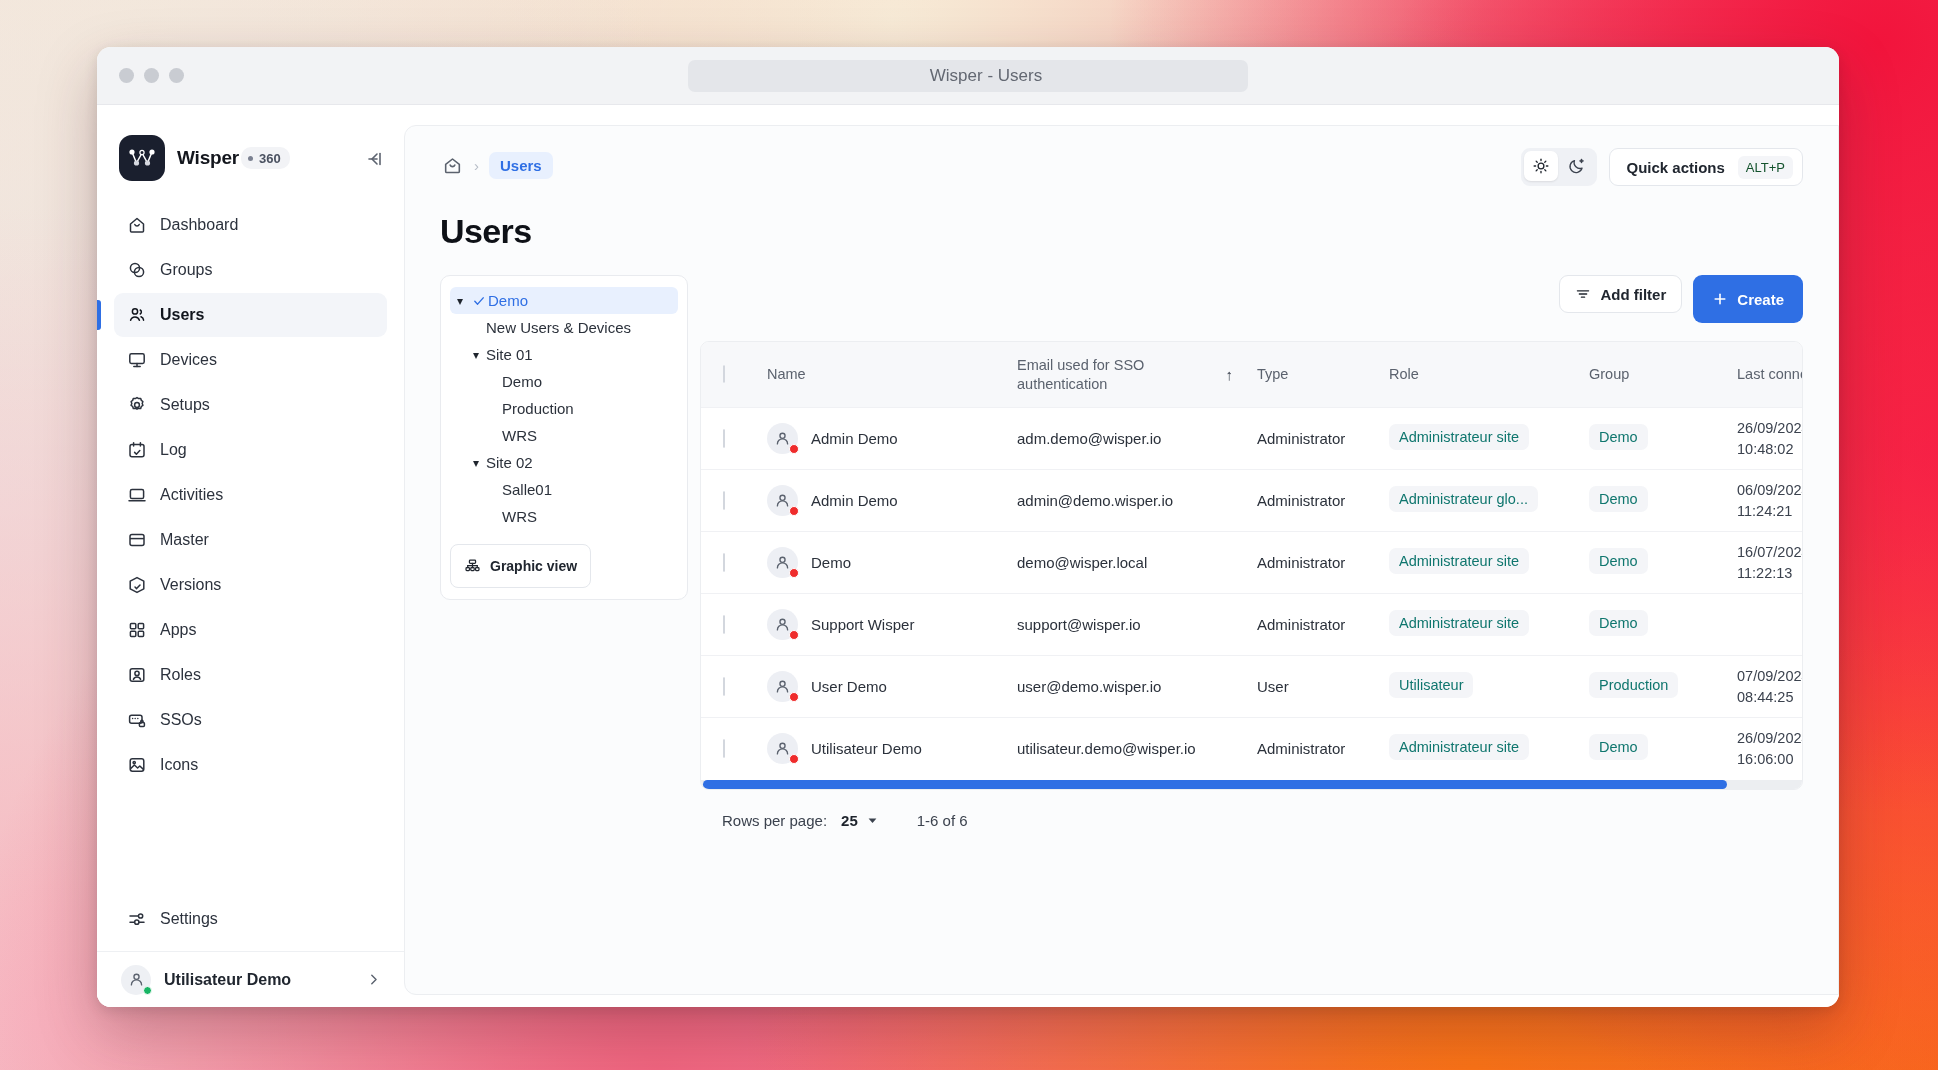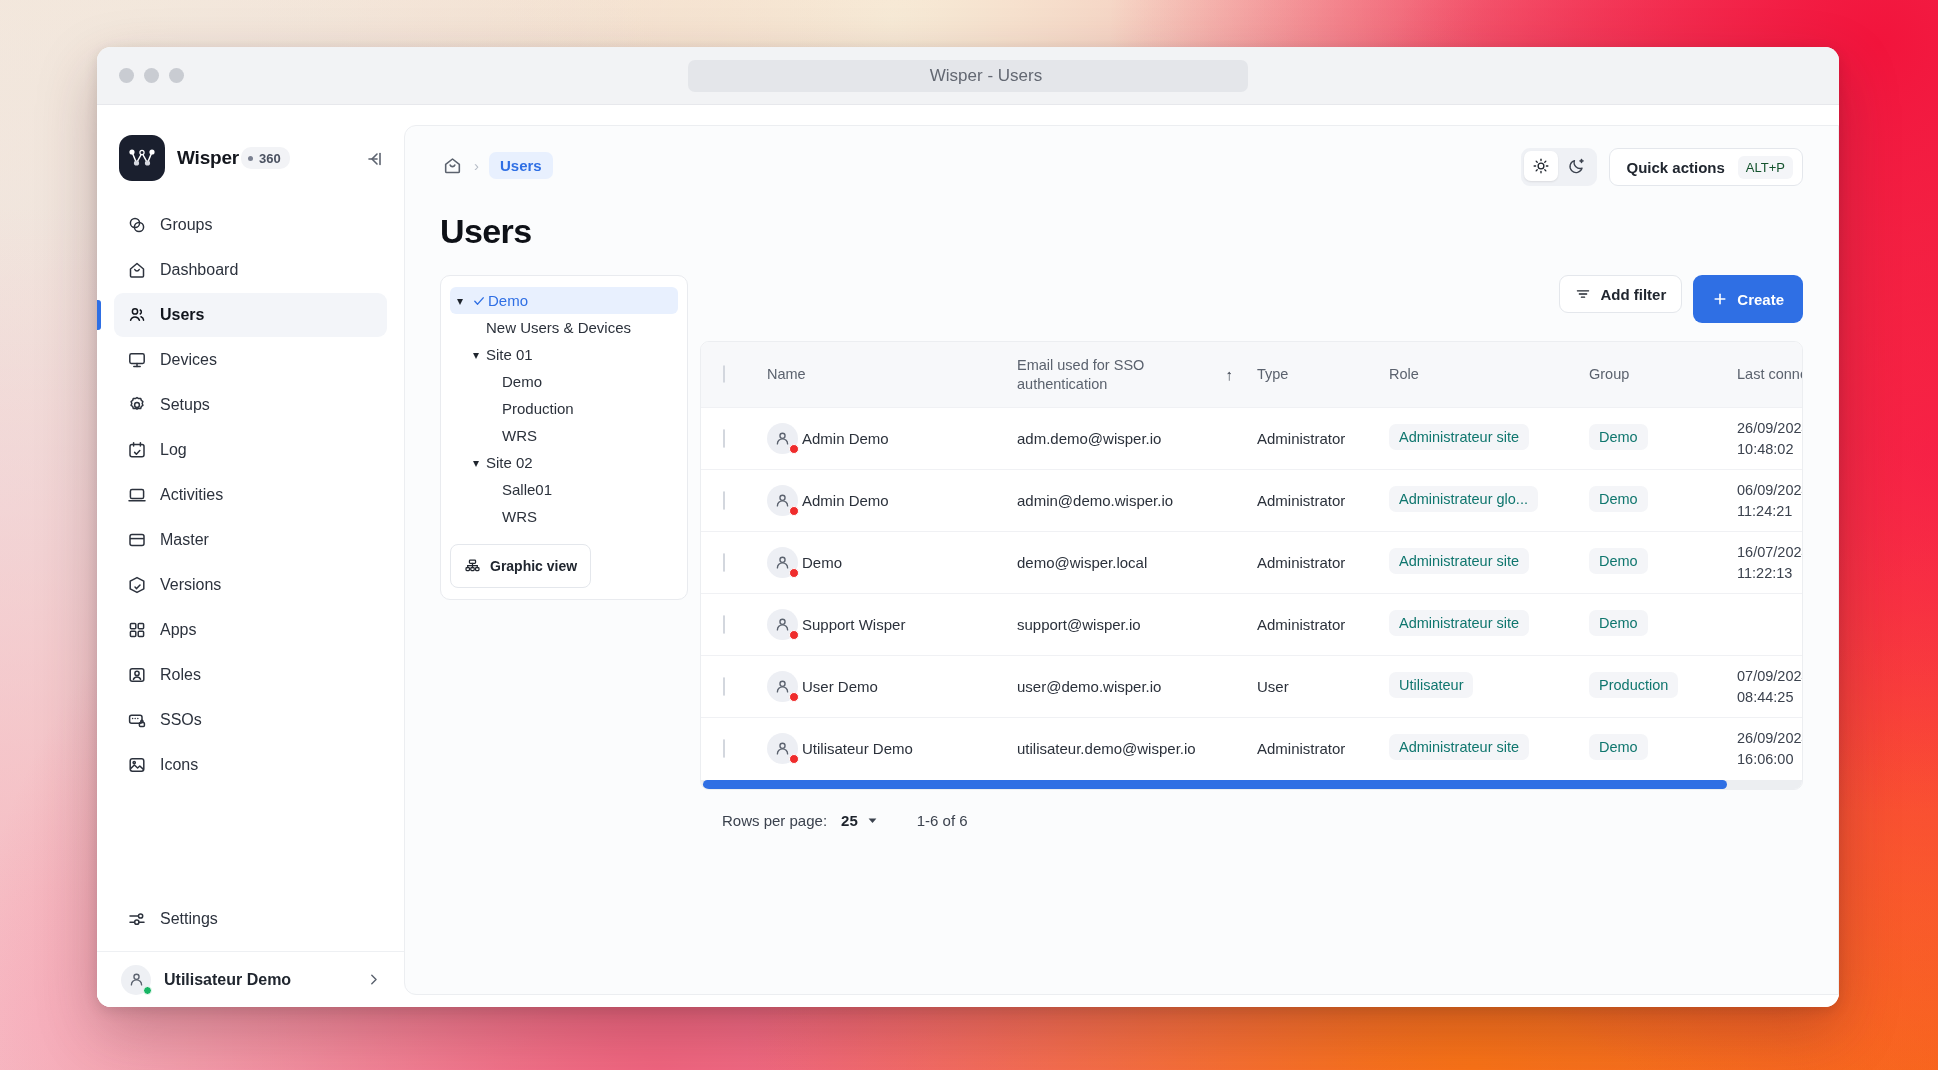--- a/index.html
+++ b/index.html
@@ -179,21 +179,21 @@
   th.c-email { width: 240px; position: relative; }
   th.c-type { width: 132px; }
   th.c-role { width: 200px; }
   th.c-group { width: 148px; }
   th.c-last { width: 150px; }
   .sort-arrow { position: absolute; right: 14px; top: 50%; transform: translateY(-50%); color: #3b424e; font-size: 15px; }
   td { padding: 0 10px; font-size: 15px; color: #2b313b; vertical-align: middle; height: 62px; }
   td.c-check { padding-left: 22px; }
   tbody tr { border-top: 1px solid #f0f1f4; }
   .cbox { width: 19px; height: 19px; border: 1.5px solid #d3d7de; border-radius: 5px; background: #fff; cursor: pointer; }
-  .name-cell { display: flex; align-items: center; gap: 4px; }
+  .name-cell { display: flex; align-items: center; gap: 13px; }
   .row-avatar {
     position: relative; width: 31px; height: 31px; border-radius: 50%; flex: 0 0 31px;
     background: #edeff4; display: flex; align-items: center; justify-content: center;
   }
   .row-avatar .alert {
     position: absolute; right: -1px; bottom: 0; width: 10px; height: 10px;
     border-radius: 50%; background: #ef2c2c; border: 1.5px solid #fff;
   }
   .chip {
     display: inline-block; background: #f4f5f8; border-radius: 7px;
@@ -256,36 +256,36 @@
               <path d="M13 10 H5"></path>
               <path d="M16 4.5 V15.5"></path>
           </svg>
         </div>
       </div>
 
       <nav class="nav">
 
         <div class="nav-item">
           <span class="ico">
+            <svg width="20" height="20" viewBox="0 0 20 20" fill="none" stroke="#2c323d" stroke-width="1.5" stroke-linecap="round" stroke-linejoin="round">
+              <path d="M3.5 9 L10 3.5 L16.5 9 V16 a1 1 0 0 1-1 1 H4.5 a1 1 0 0 1-1-1 Z"></path>
+              <path d="M7.8 9.5 a2.4 2.4 0 0 0 4.4 0"></path>
+            </svg>
+          </span>
+          <span>Dashboard</span>
+        </div>
+
+        <div class="nav-item">
+          <span class="ico">
             <svg width="20" height="20" viewBox="0 0 20 20" fill="none" stroke="#2c323d" stroke-width="1.5">
               <circle cx="8" cy="8" r="4.6"></circle>
                 <circle cx="12" cy="12" r="4.6"></circle>
             </svg>
           </span>
           <span>Groups</span>
-        </div>
-
-        <div class="nav-item">
-          <span class="ico">
-            <svg width="20" height="20" viewBox="0 0 20 20" fill="none" stroke="#2c323d" stroke-width="1.5" stroke-linecap="round" stroke-linejoin="round">
-              <path d="M3.5 9 L10 3.5 L16.5 9 V16 a1 1 0 0 1-1 1 H4.5 a1 1 0 0 1-1-1 Z"></path>
-              <path d="M7.8 9.5 a2.4 2.4 0 0 0 4.4 0"></path>
-            </svg>
-          </span>
-          <span>Dashboard</span>
         </div>
 
         <div class="nav-item active">
           <span class="ico">
             <svg width="20" height="20" viewBox="0 0 20 20" fill="none" stroke="#11151d" stroke-width="1.5" stroke-linecap="round">
               <circle cx="8" cy="6.4" r="2.6"></circle>
               <path d="M3.6 15.2 a4.6 4.6 0 0 1 8.8 0"></path>
               <path d="M13.2 5 a2.3 2.3 0 0 1 0 4"></path>
               <path d="M14 11.8 a4.2 4.2 0 0 1 2.6 3.4"></path>
             </svg>

